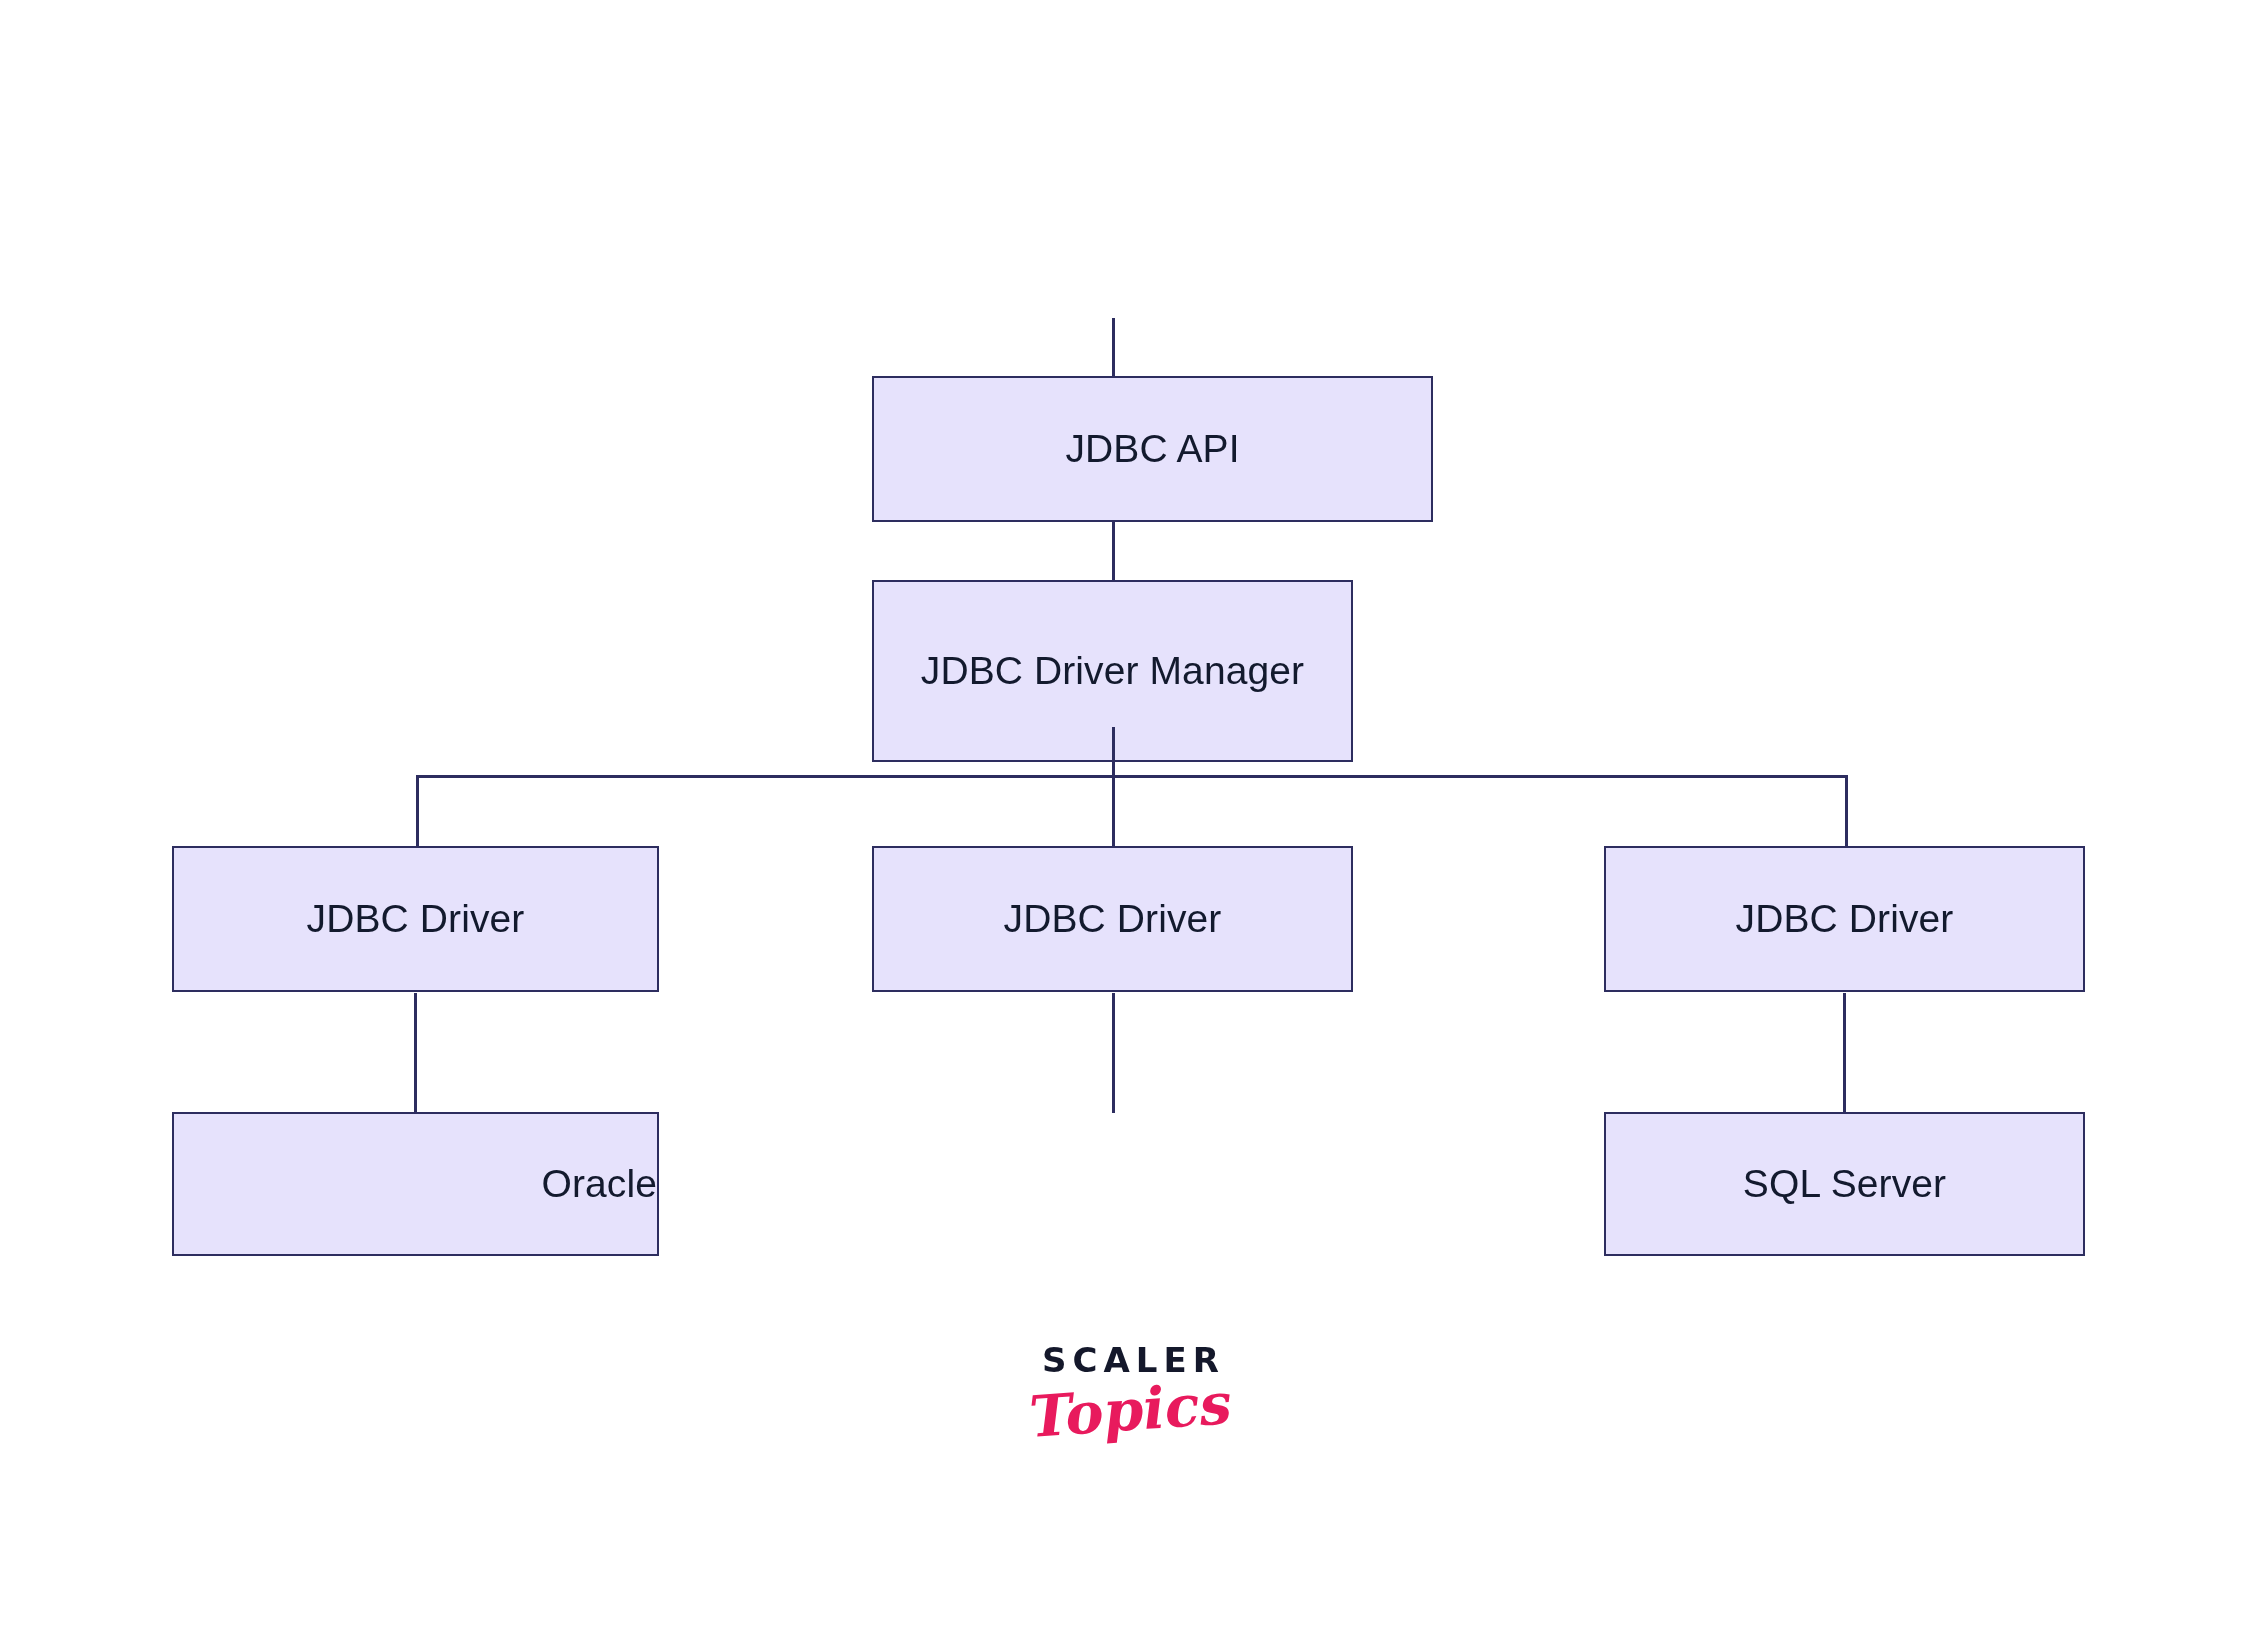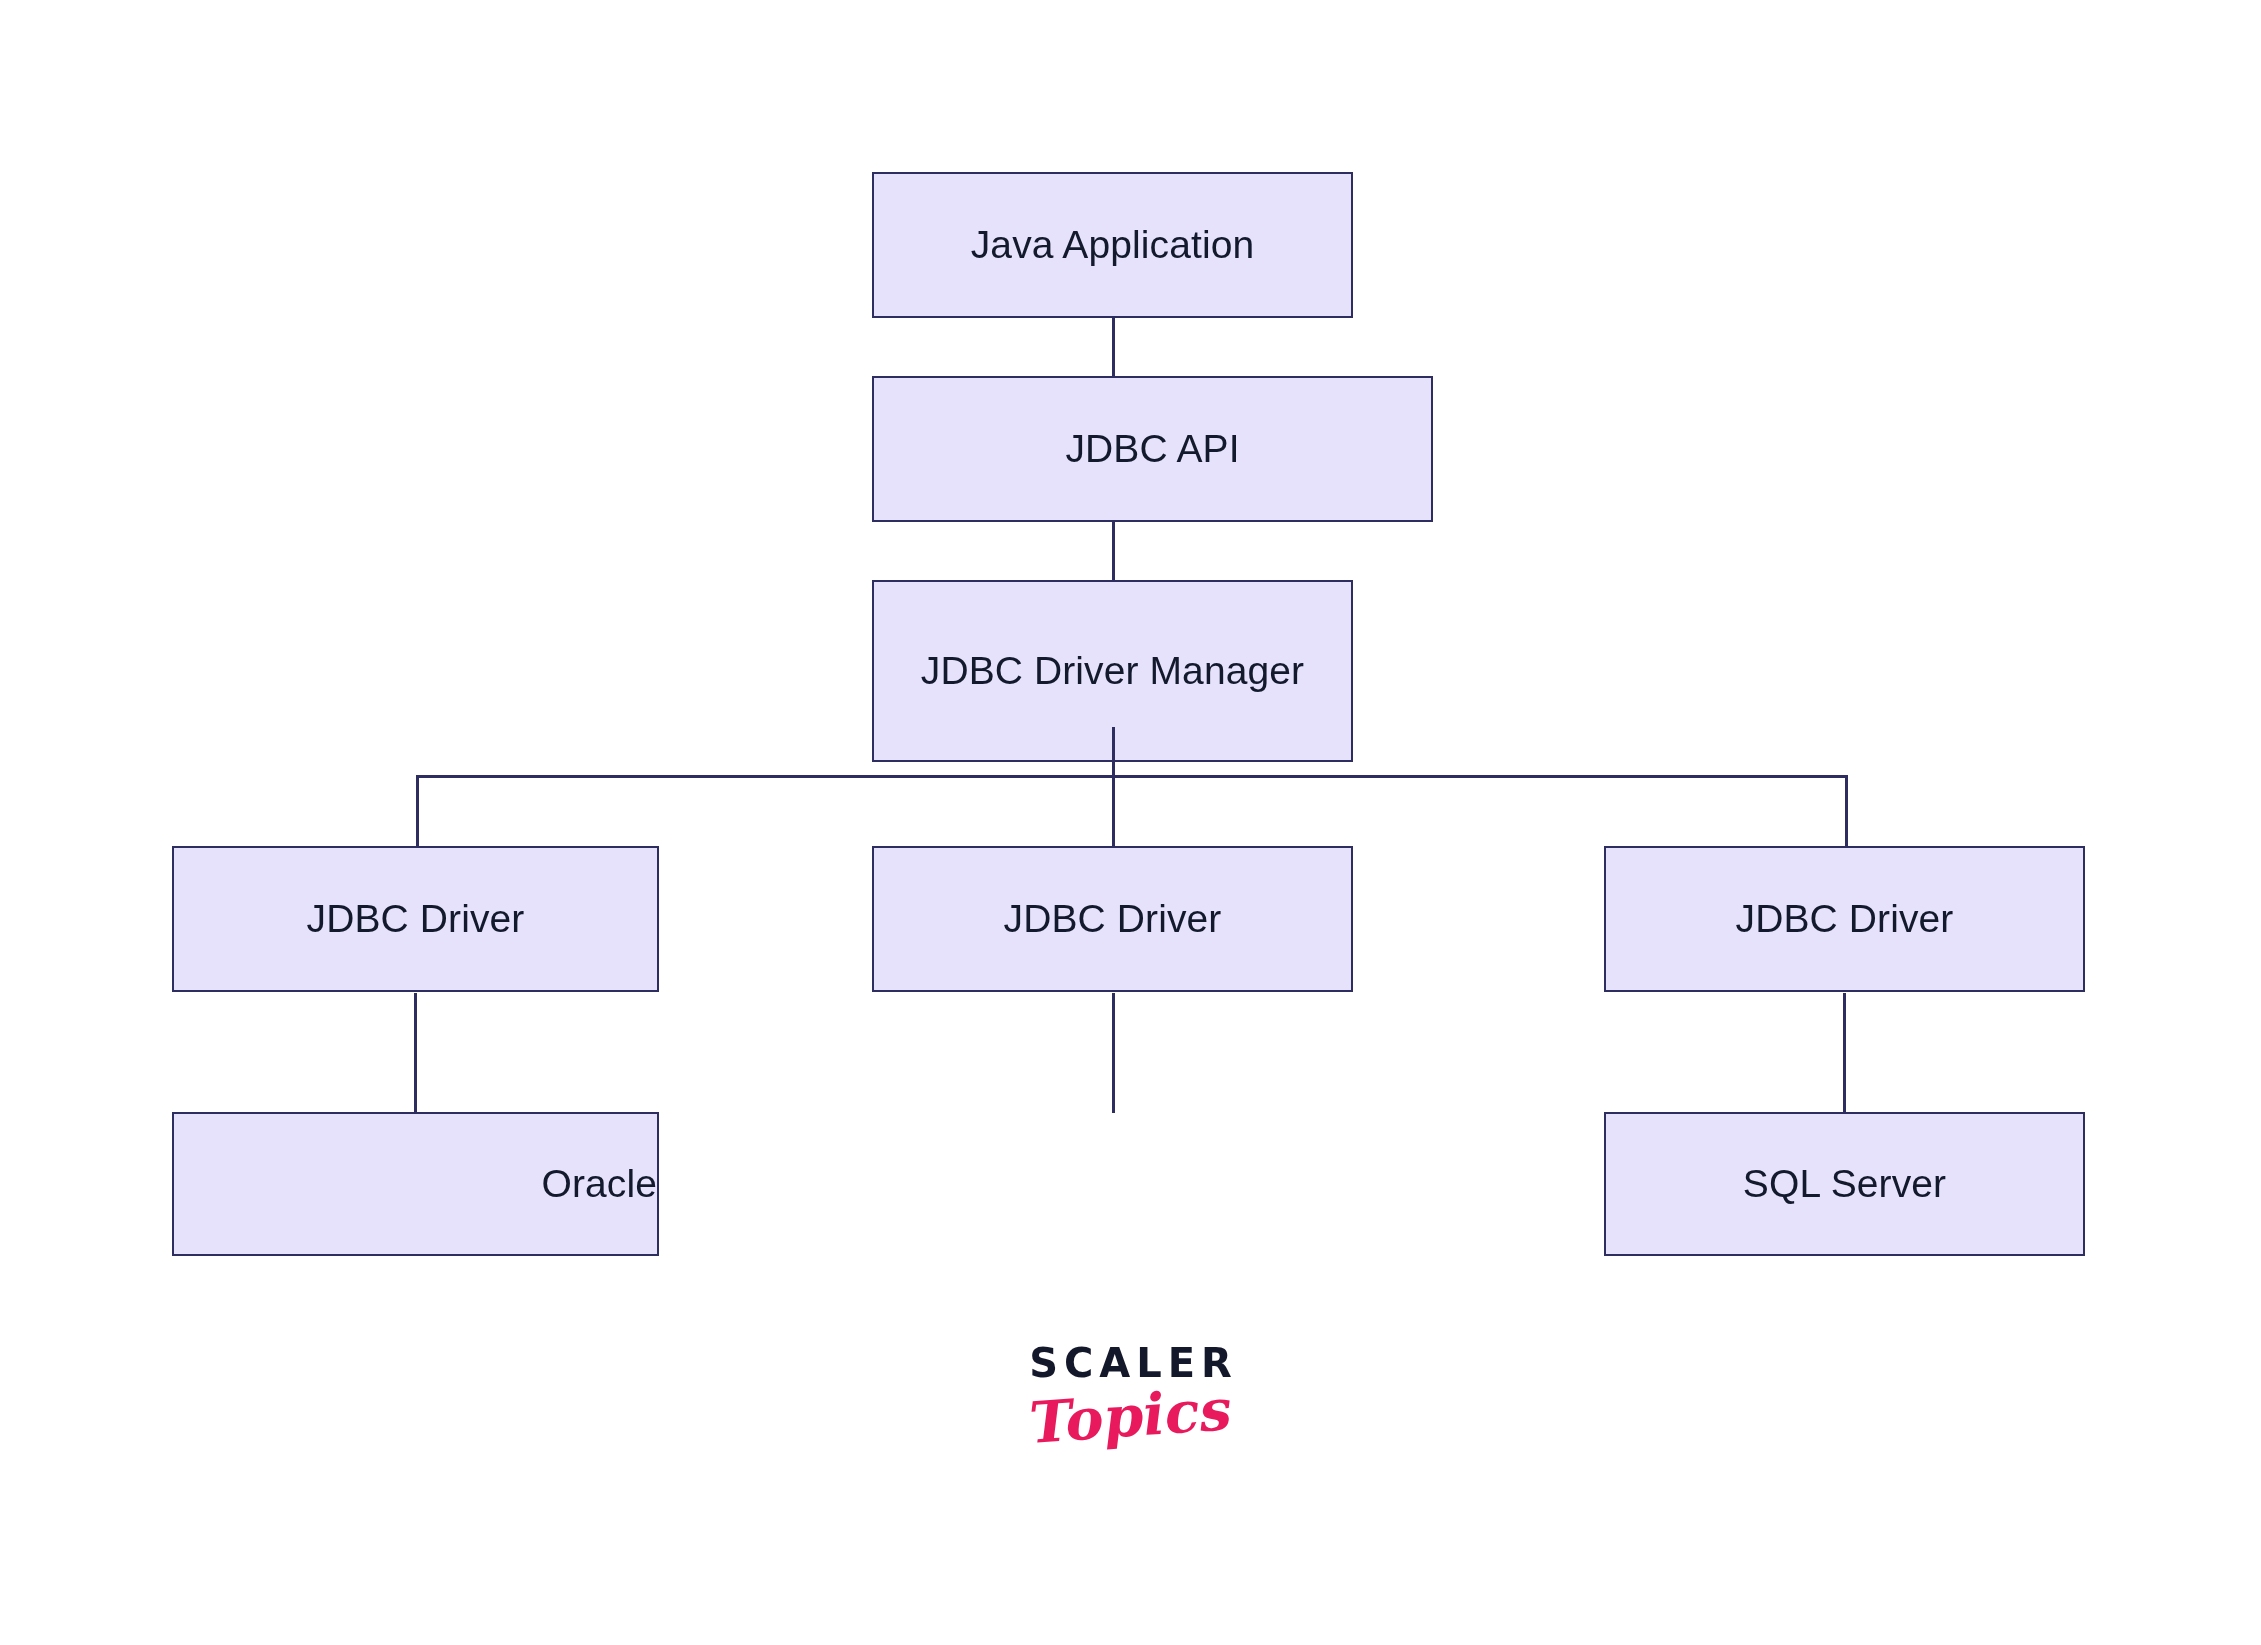--- a/index.html
+++ b/index.html
@@ -58,21 +58,21 @@
     left: 0;
     right: 0;
     top: 1343px;
     text-align: center;
     user-select: none;
   }
   #logo .logo-scaler {
     display: block;
     font-family: "DejaVu Sans", "Liberation Sans", sans-serif;
     font-weight: 700;
-    font-size: 40px;
+    font-size: 34px;
     letter-spacing: 6px;
     color: #14182b;
     line-height: 1;
     padding-left: 6px;
   }
   #logo .logo-topics {
     display: block;
     font-family: "DejaVu Serif", "Liberation Serif", serif;
     font-style: italic;
     font-weight: 700;
@@ -81,23 +81,20 @@
     line-height: 1.05;
     margin-top: 2.7px;
     transform: rotate(-4deg);
   }
 </style>
 </head>
 <body>
 
 <div id="canvas">
 
-  <div class="node" style="left:872px; top:172px; width:481px; height:146px;">
-    <span class="node-label">Java Application</span>
-  </div>
 
   <div class="conn-v" style="left:1112px; top:318px; height:58px;"></div>
 
   <div class="node" style="left:872px; top:376px; width:561px; height:146px;">
     <span class="node-label">JDBC API</span>
   </div>
 
   <div class="conn-v" style="left:1112px; top:522px; height:59px;"></div>
 
   <div class="node" style="left:872px; top:580px; width:481px; height:182px;">

